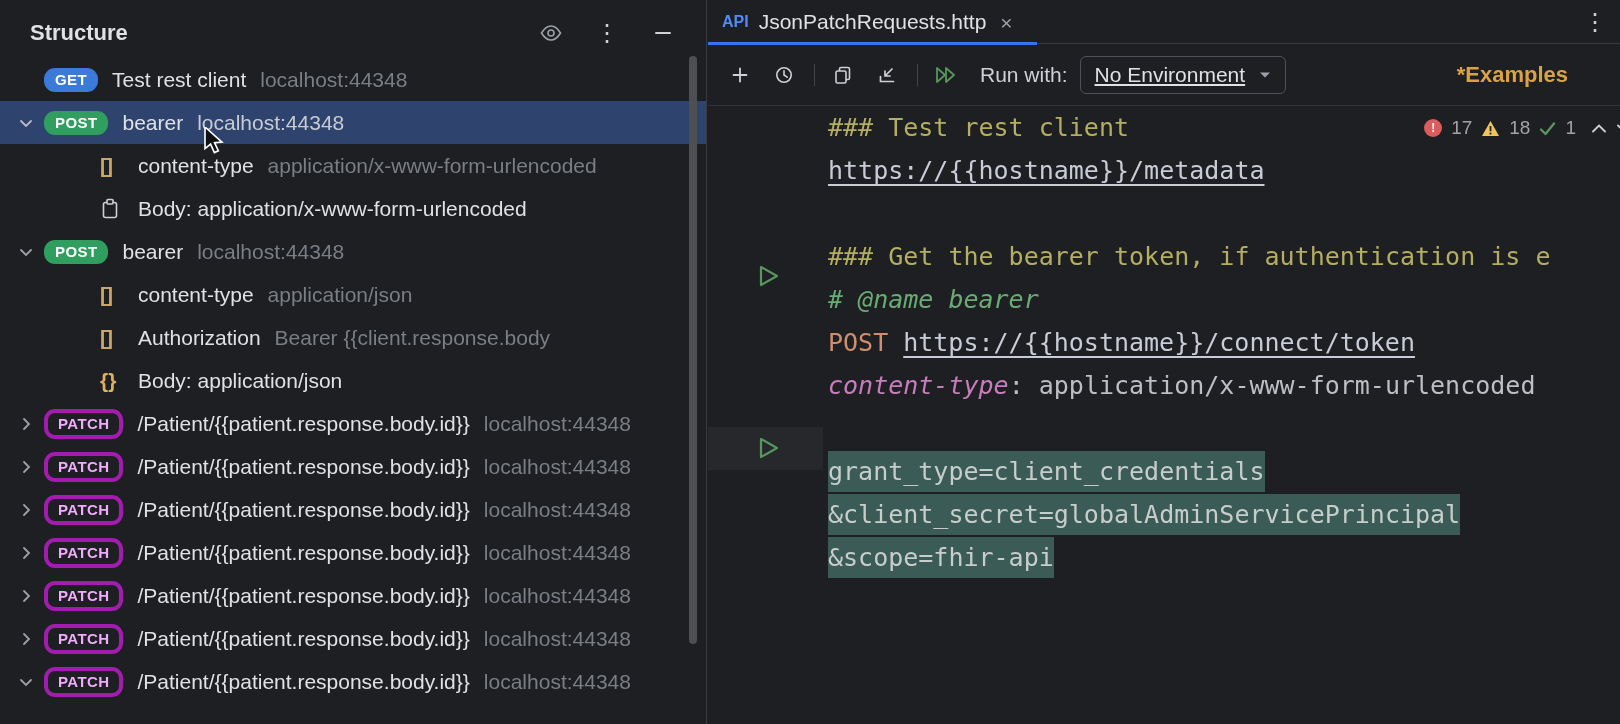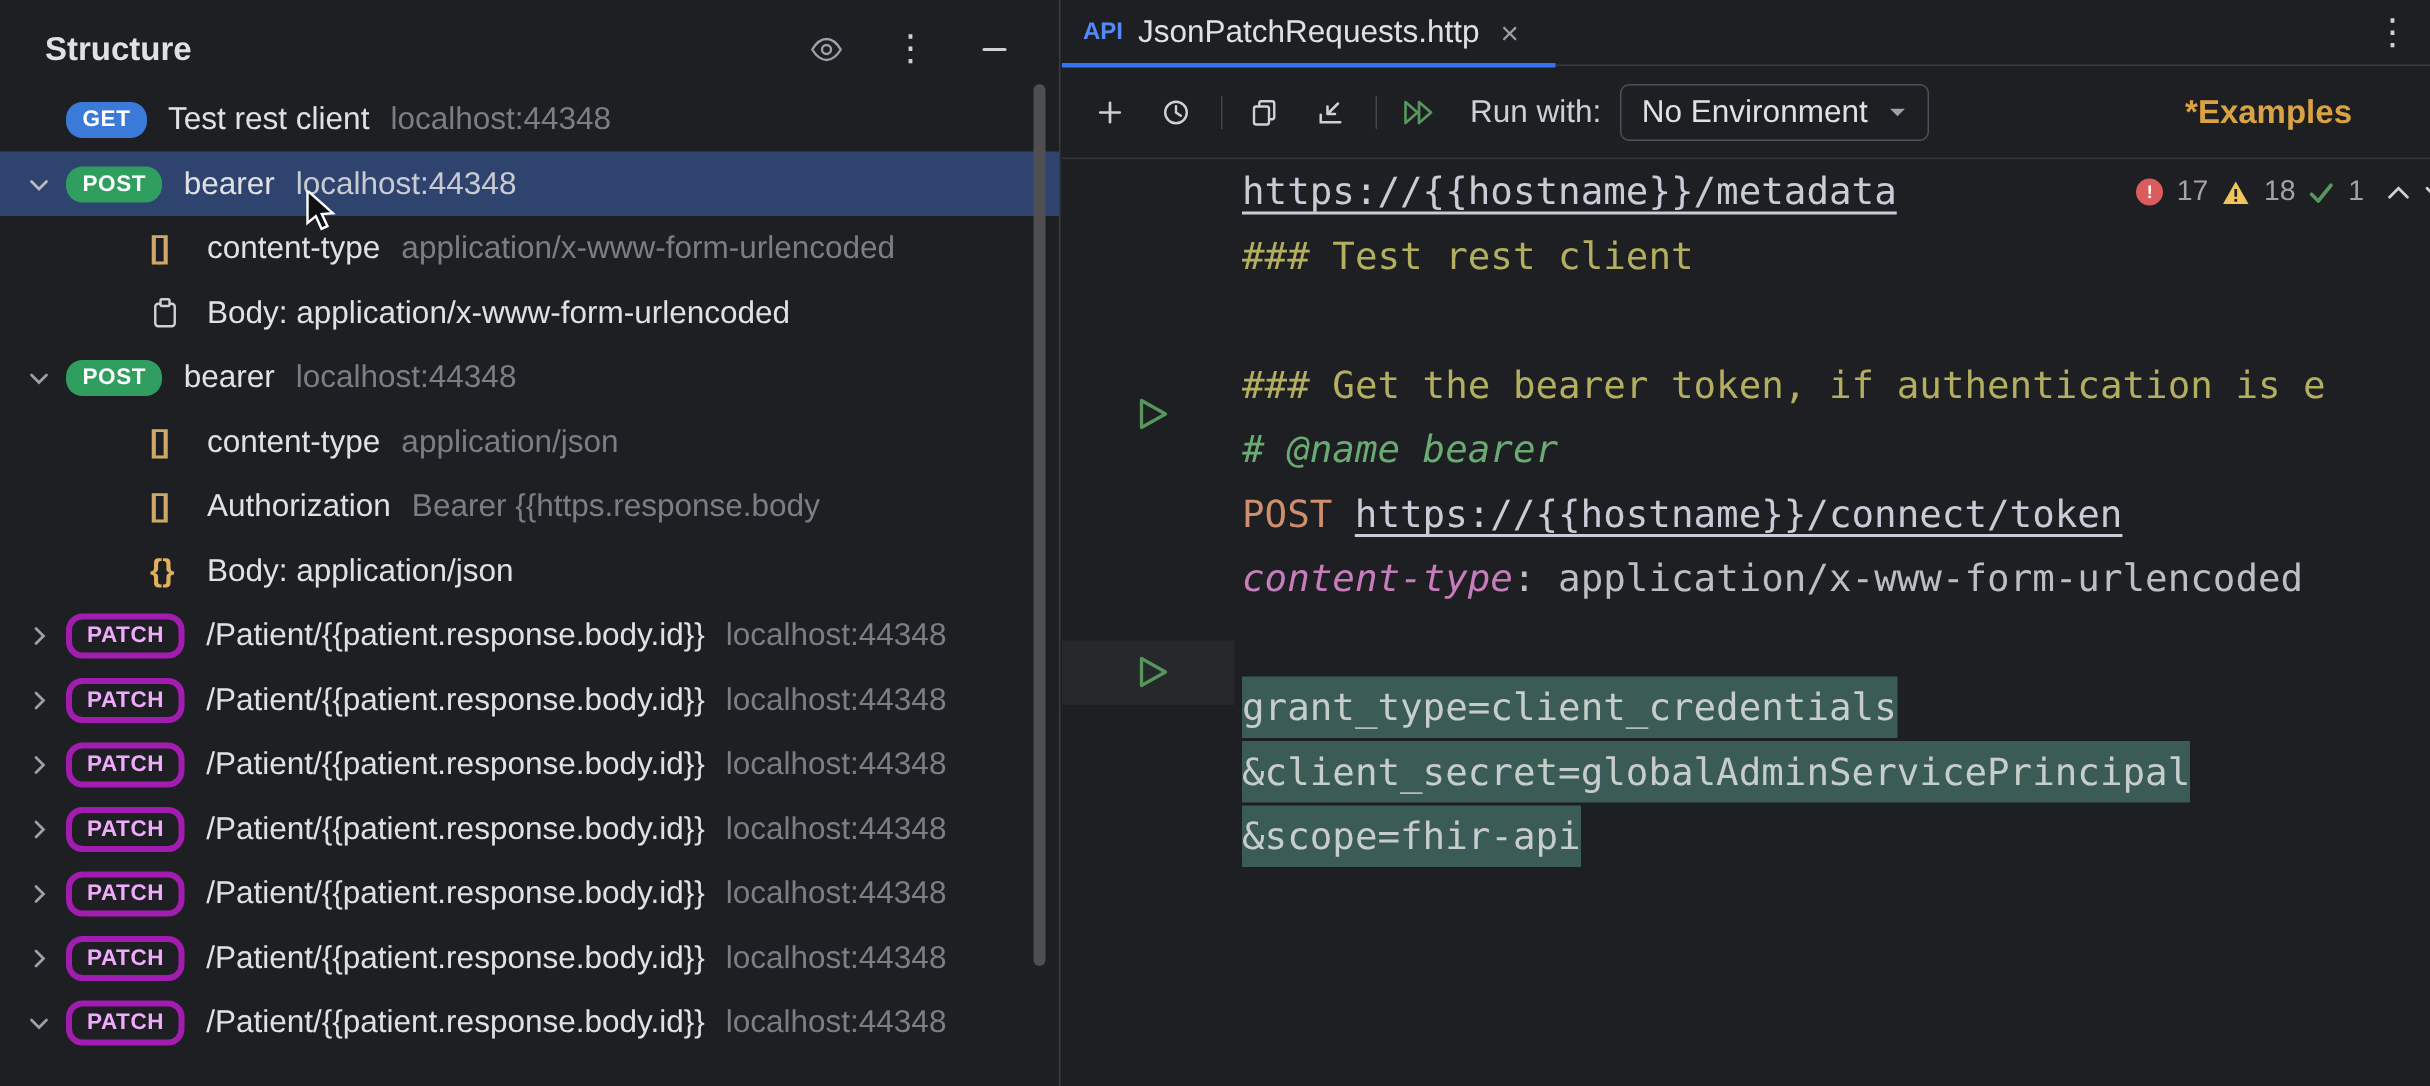--- a/index.html
+++ b/index.html
@@ -47,21 +47,21 @@
   .tab-title{font-size:21px;color:#dfe1e5;margin-right:14px;}
   .tab-close{color:#9da0a8;font-size:21px;line-height:1;}
   .tabbar-kebab{position:absolute;right:12px;top:9px;}
 
   .toolbar{height:62px;display:flex;align-items:center;padding:0 0 0 14px;border-bottom:1px solid #313438;box-sizing:border-box;}
   .tbtn{width:36px;height:36px;flex:none;display:flex;align-items:center;justify-content:center;
         border-radius:6px;cursor:pointer;margin-right:8px;}
   .tsep{width:1px;height:22px;background:#43454a;margin:0 10px 0 4px;flex:none;}
   .runwith-label{font-size:21px;color:#ced0d6;margin:0 12px 0 8px;flex:none;}
   .env-dropdown{display:flex;align-items:center;gap:14px;border:1px solid #4e5157;border-radius:6px;
-        padding:6px 14px;font-size:21px;color:#dfe1e5;cursor:pointer;flex:none;}
+        padding:6px 14px;font-size:21px;color:#dfe1e5;cursor:pointer;flex:none;text-decoration:underline;}
   .tb-spacer{flex:1;}
   .examples-link{font-size:22px;font-weight:600;color:#d9a343;margin-right:52px;cursor:pointer;flex:none;}
 
   .code{position:absolute;top:106px;left:0;right:0;bottom:0;
         font-family:"DejaVu Sans Mono","Liberation Mono",monospace;font-size:25px;}
   .code-line{height:43px;line-height:43px;padding-left:120px;white-space:pre;overflow:hidden;}
   .tok-comment{color:#b3ae60;}
   .tok-meta{color:#6aab73;font-style:italic;}
   .tok-method{color:#cf8e6d;margin-right:15px;}
   .tok-url{color:#c9ccd6;text-decoration:underline;text-underline-offset:5px;}
@@ -152,21 +152,21 @@
 
     <div class="row child">
       <span class="tree-icon icon-brackets">[]</span>
       <span class="nm">content-type</span>
       <span class="val">application/json</span>
     </div>
 
     <div class="row child">
       <span class="tree-icon icon-brackets">[]</span>
       <span class="nm">Authorization</span>
-      <span class="val">Bearer {{https.response.body</span>
+      <span class="val">Bearer {{client.response.body</span>
     </div>
 
     <div class="row child">
       <span class="tree-icon icon-braces">{}</span>
       <span class="nm">Body: application/json</span>
     </div>
 
     <div class="row req">
       <span class="chev">
           <svg width="10" height="14" viewBox="0 0 10 14">
@@ -317,22 +317,22 @@
       <svg width="22" height="24" viewBox="0 0 22 24">
           <path d="M3 3 L19 12 L3 21 Z" fill="none" stroke="#57965c" stroke-width="2.2" stroke-linejoin="round"></path>
         </svg>
     </span>
     <span class="run-icon l5">
       <svg width="22" height="24" viewBox="0 0 22 24">
           <path d="M3 3 L19 12 L3 21 Z" fill="none" stroke="#57965c" stroke-width="2.2" stroke-linejoin="round"></path>
         </svg>
     </span>
 
+    <div class="code-line"><span class="tok-comment">### Test rest client</span></div>
     <div class="code-line"><span class="tok-url">https://{{hostname}}/metadata</span></div>
-    <div class="code-line"><span class="tok-comment">### Test rest client</span></div>
     <div class="code-line"></div>
     <div class="code-line"><span class="tok-comment">### Get the bearer token, if authentication is e</span></div>
     <div class="code-line"><span class="tok-meta"># @name bearer</span></div>
     <div class="code-line"><span class="tok-method">POST</span><span class="tok-url">https://{{hostname}}/connect/token</span></div>
     <div class="code-line"><span class="tok-header">content-type</span><span class="tok-plain">: </span><span class="tok-plain">application/x-www-form-urlencoded</span></div>
     <div class="code-line"></div>
     <div class="code-line"><span class="tok-sel">grant_type=client_credentials</span></div>
     <div class="code-line"><span class="tok-sel">&amp;client_secret=globalAdminServicePrincipal</span></div>
     <div class="code-line"><span class="tok-sel">&amp;scope=fhir-api</span></div>
   </div>

